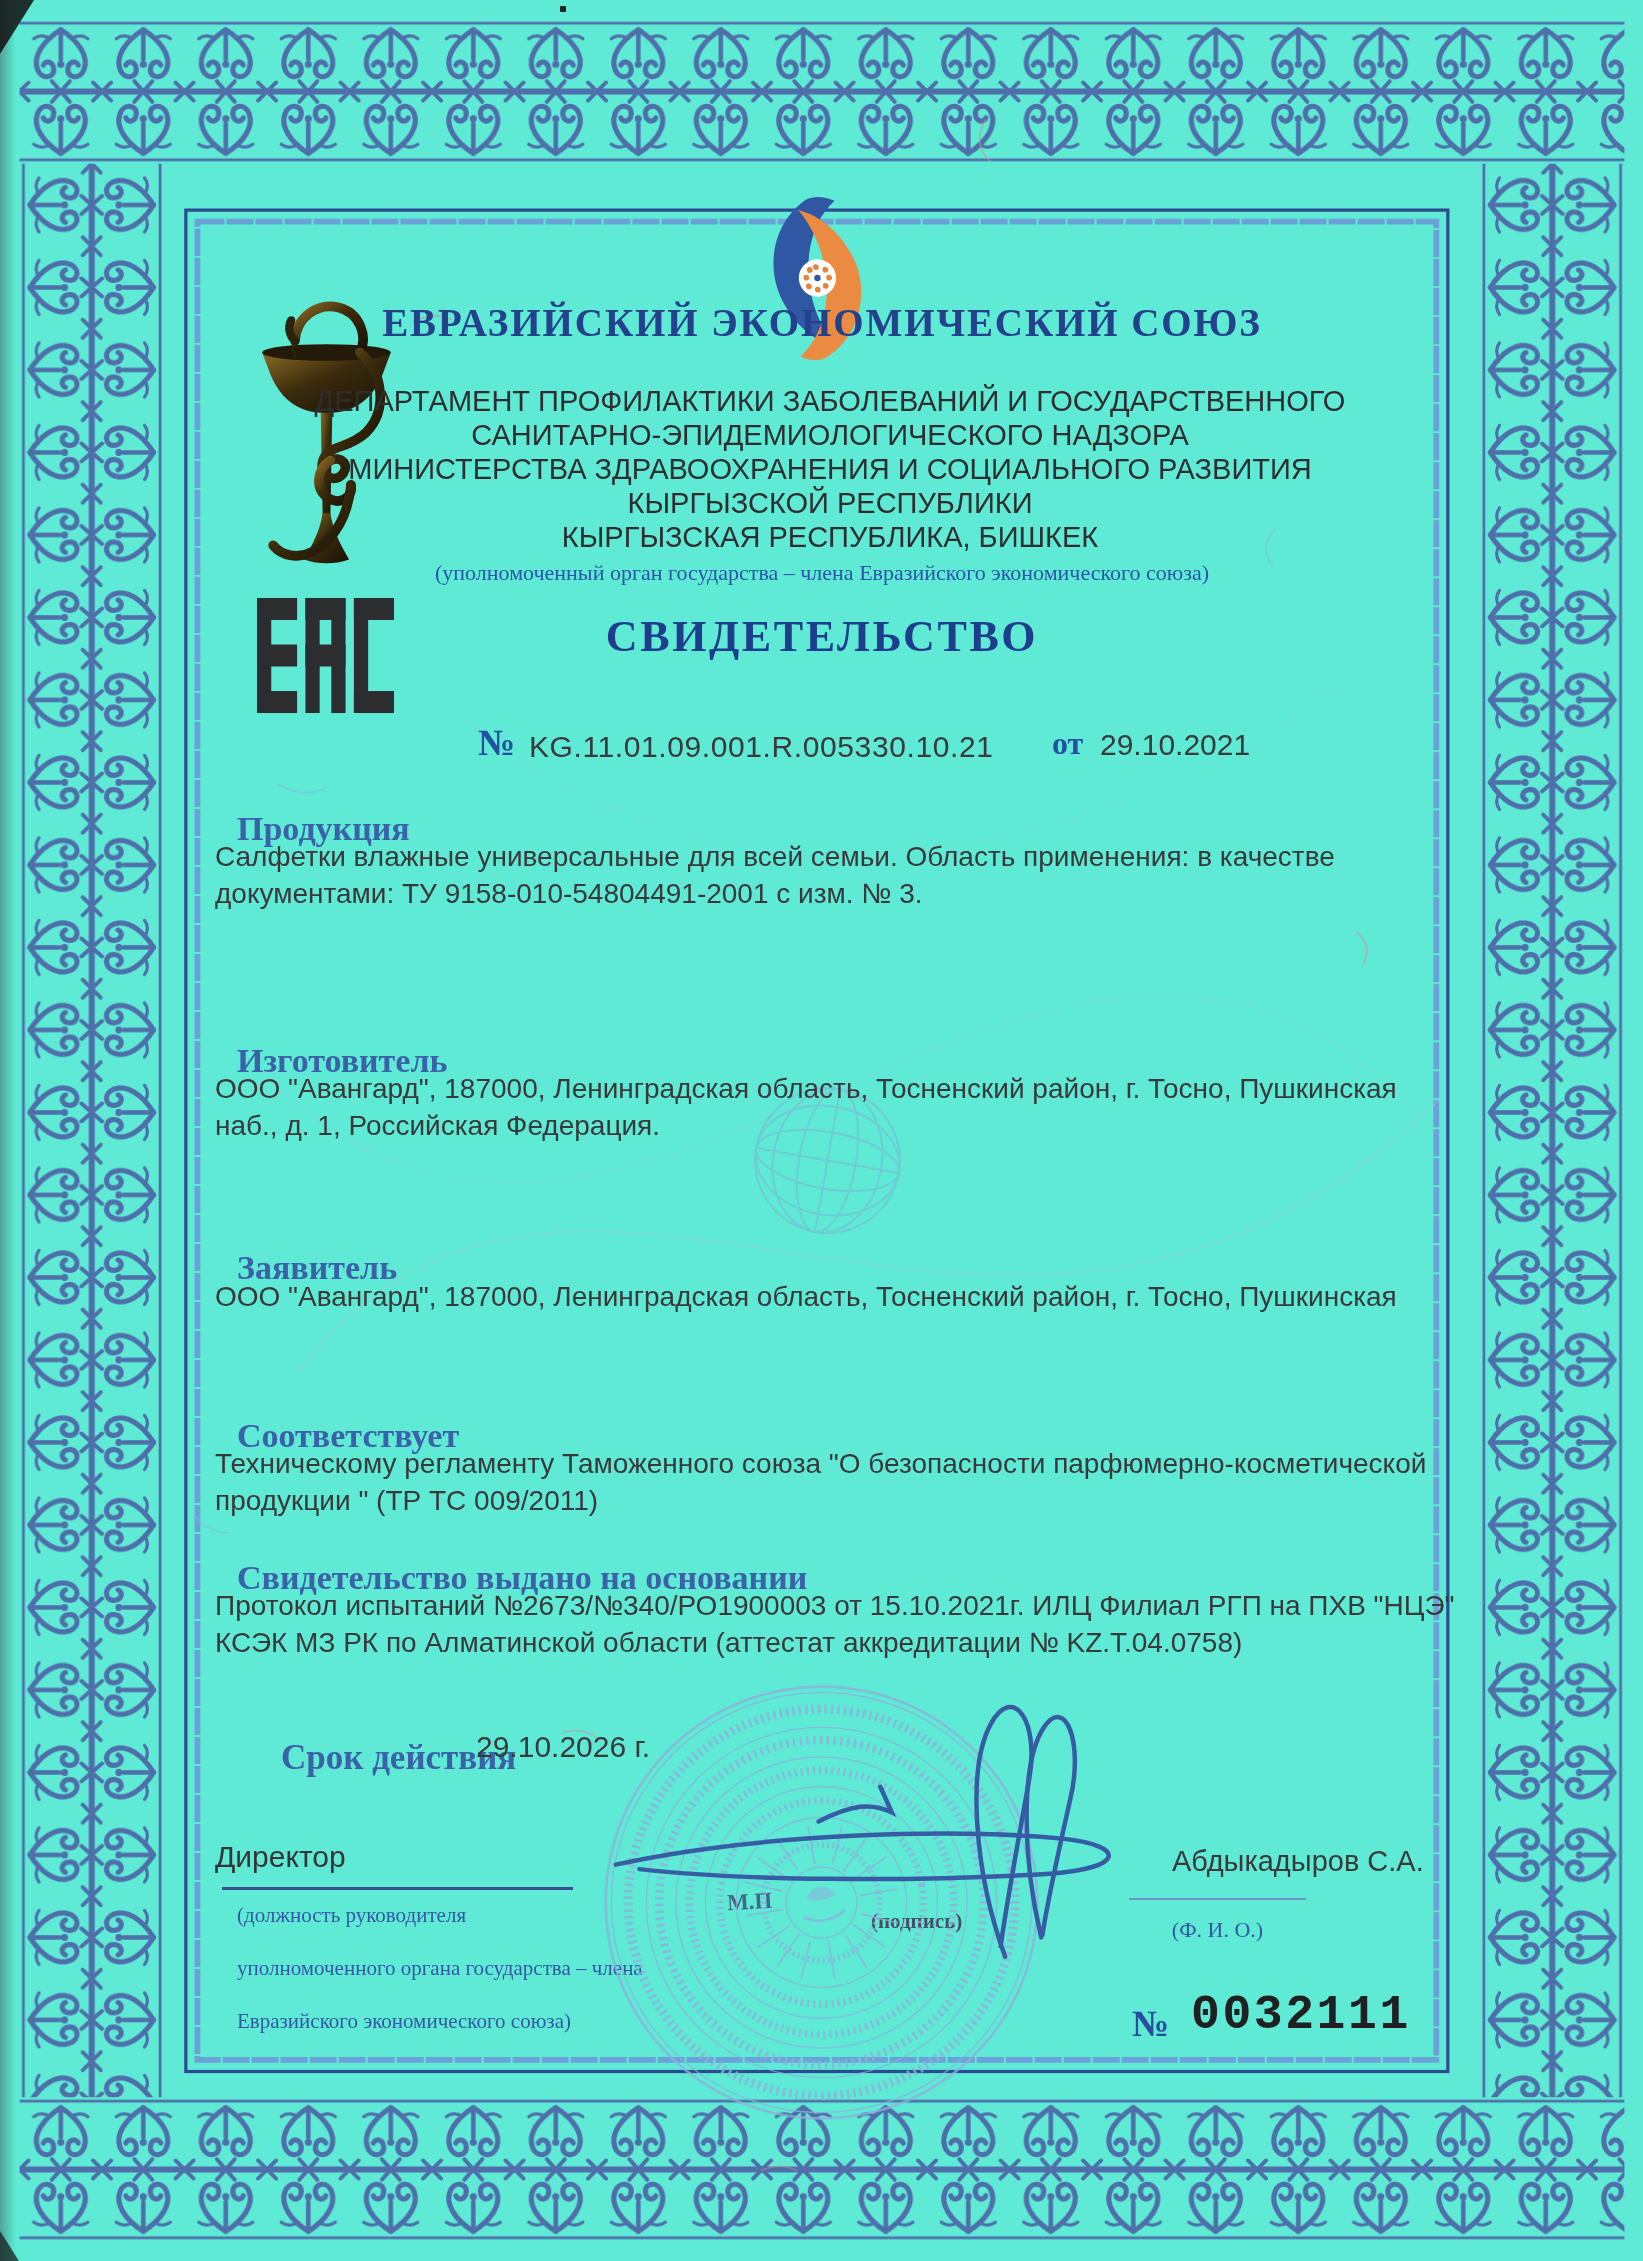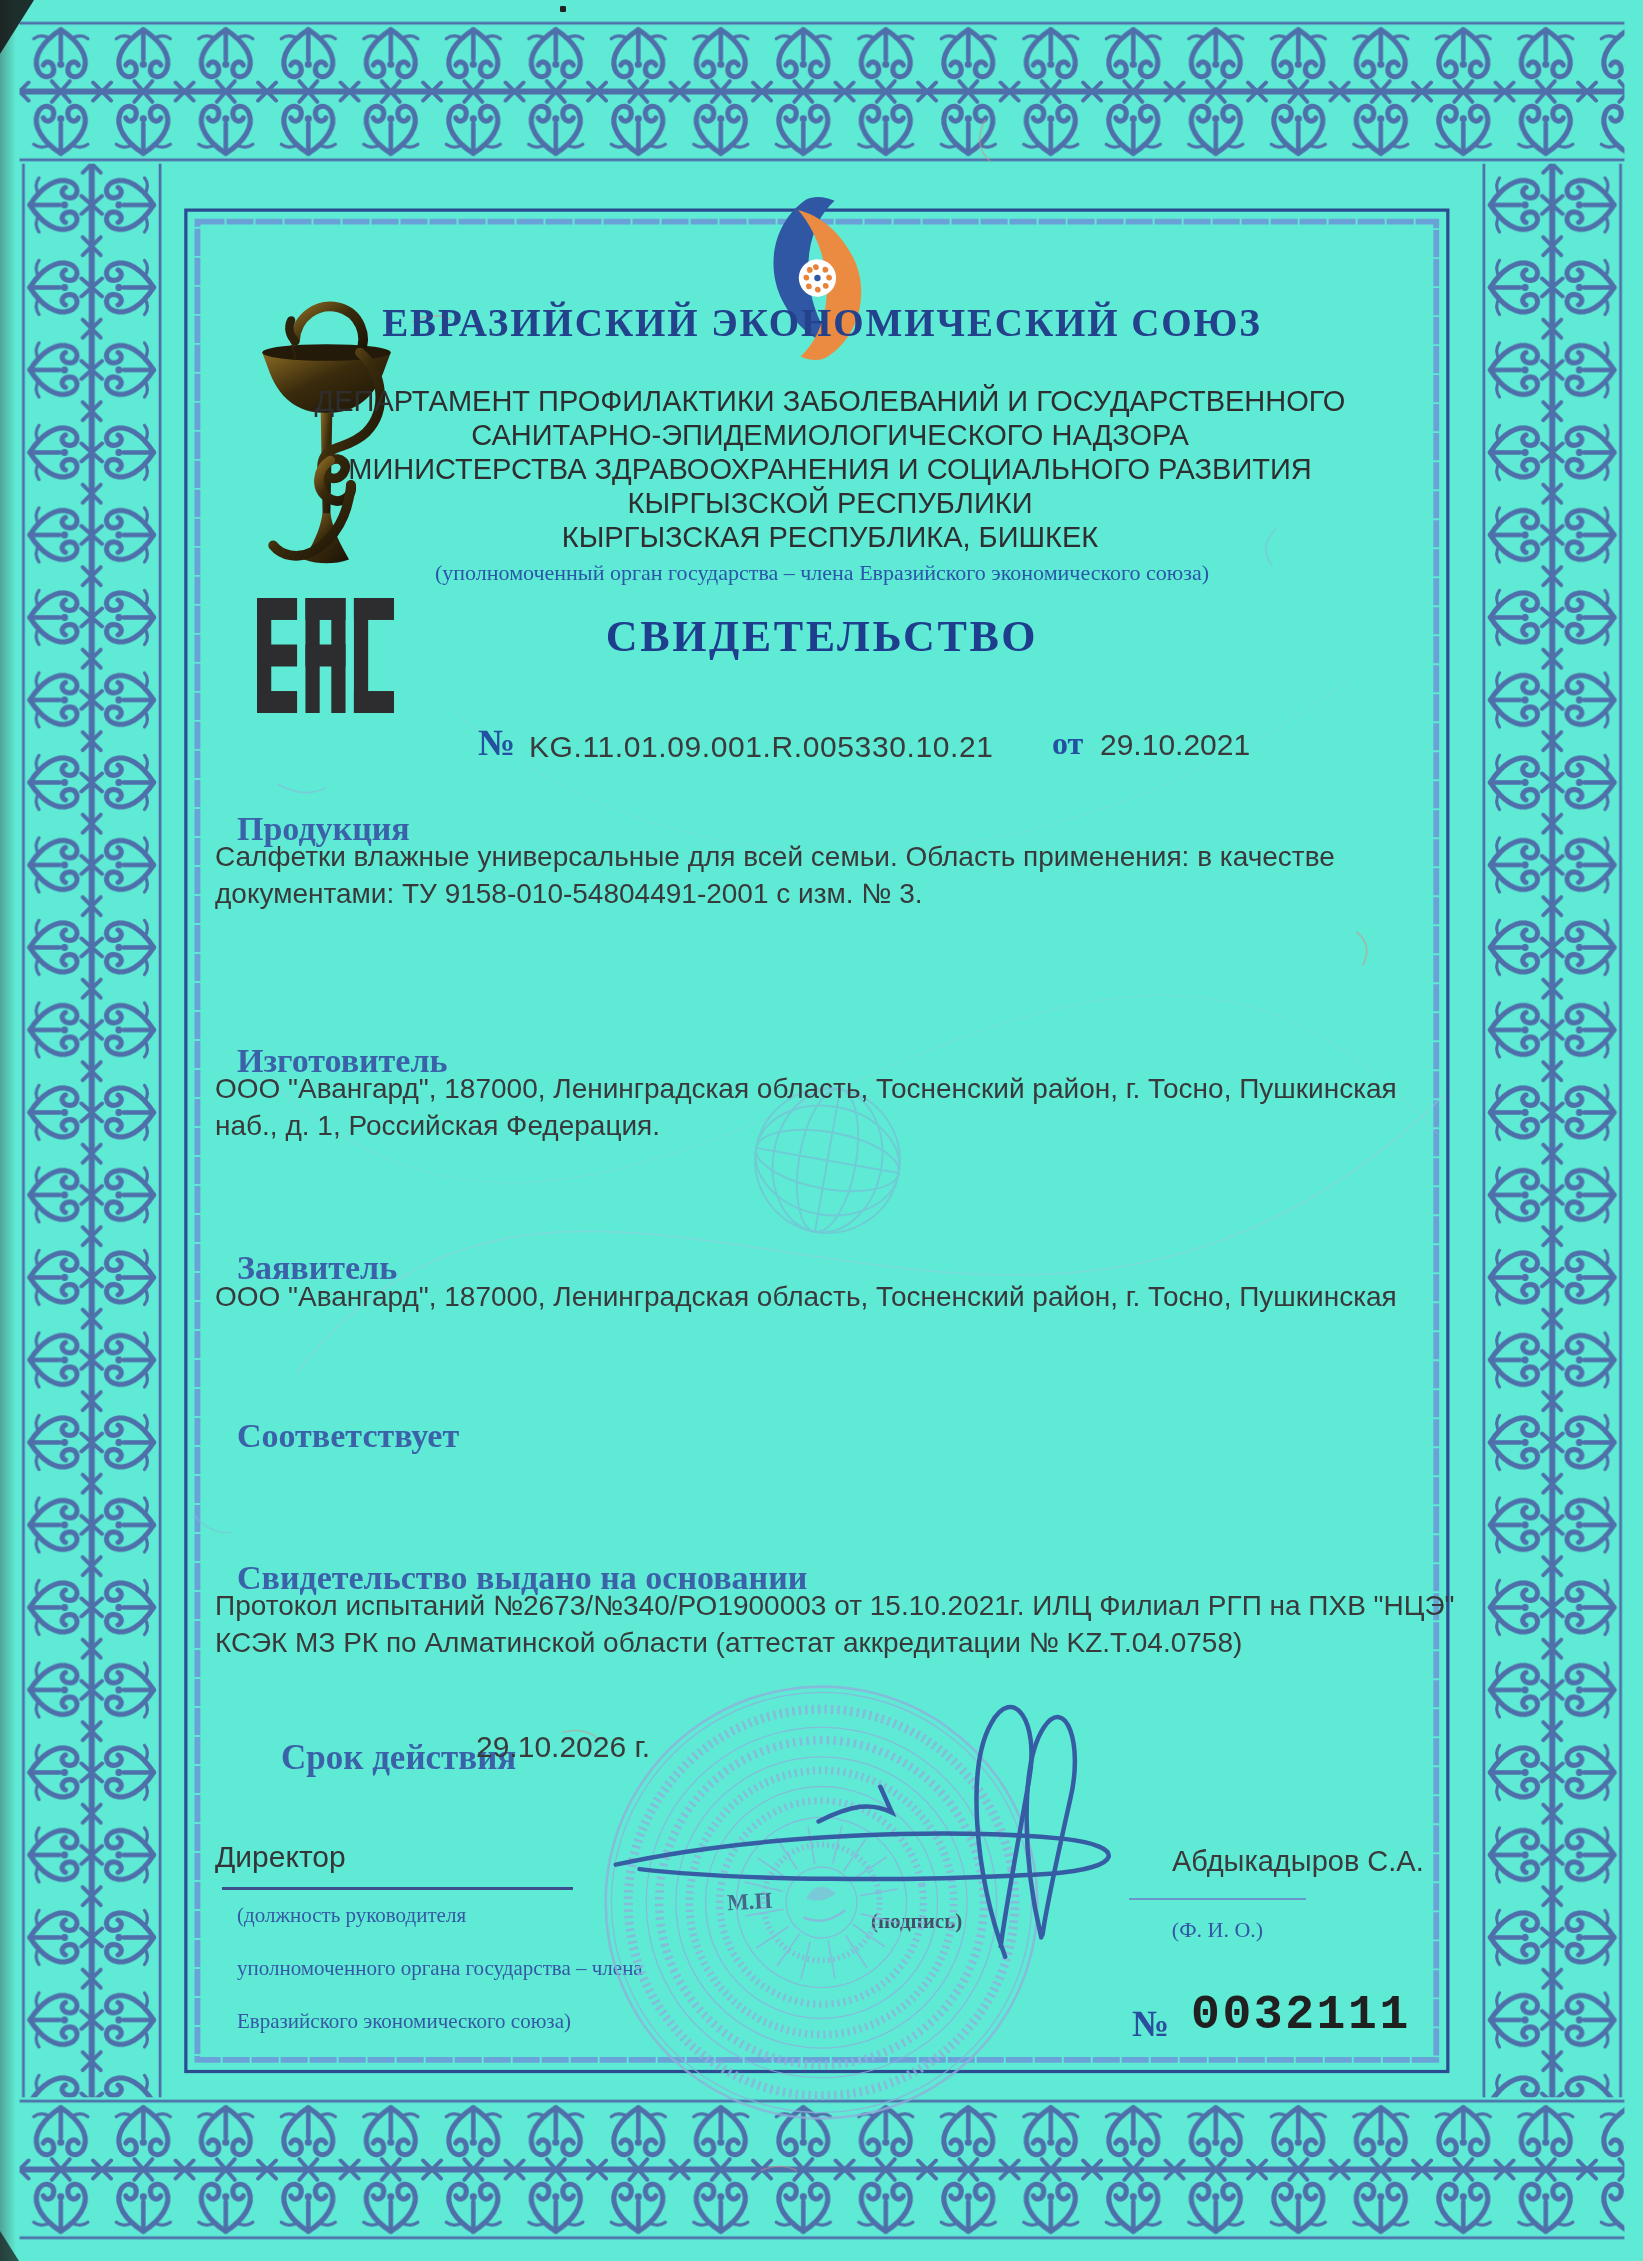--- a/index.html
+++ b/index.html
@@ -195,20 +195,24 @@
     <div>ООО "Авангард", 187000, Ленинградская область, Тосненский район, г. Тосно, Пушкинская</div>
     <div>наб., д. 1, Российская Федерация.</div>
   </div>
 
   <div class="abs serif sec-label z2" style="top:1249px">Заявитель</div>
   <div class="abs sec-body z2" style="top:1278px">
     <div>ООО "Авангард", 187000, Ленинградская область, Тосненский район, г. Тосно, Пушкинская</div>
   </div>
 
   <div class="abs serif sec-label z2" style="top:1417px">Соответствует</div>
+  <div class="abs sec-body z2" style="top:1445px">
+    <div>Техническому регламенту Таможенного союза "О безопасности парфюмерно-косметической</div>
+    <div>продукции " (ТР ТС 009/2011)</div>
+  </div>
 
   <div class="abs serif sec-label z2" style="top:1559px">Свидетельство выдано на основании</div>
   <div class="abs sec-body z2" style="top:1587px">
     <div>Протокол испытаний №2673/№340/РО1900003 от 15.10.2021г. ИЛЦ Филиал РГП на ПХВ "НЦЭ"</div>
     <div>КСЭК МЗ РК по Алматинской области (аттестат аккредитации № KZ.Т.04.0758)</div>
   </div>
 
   <div class="abs serif validity-label z2">Срок действия</div>
   <div class="abs validity-value z2">29.10.2026 г.</div>
 

